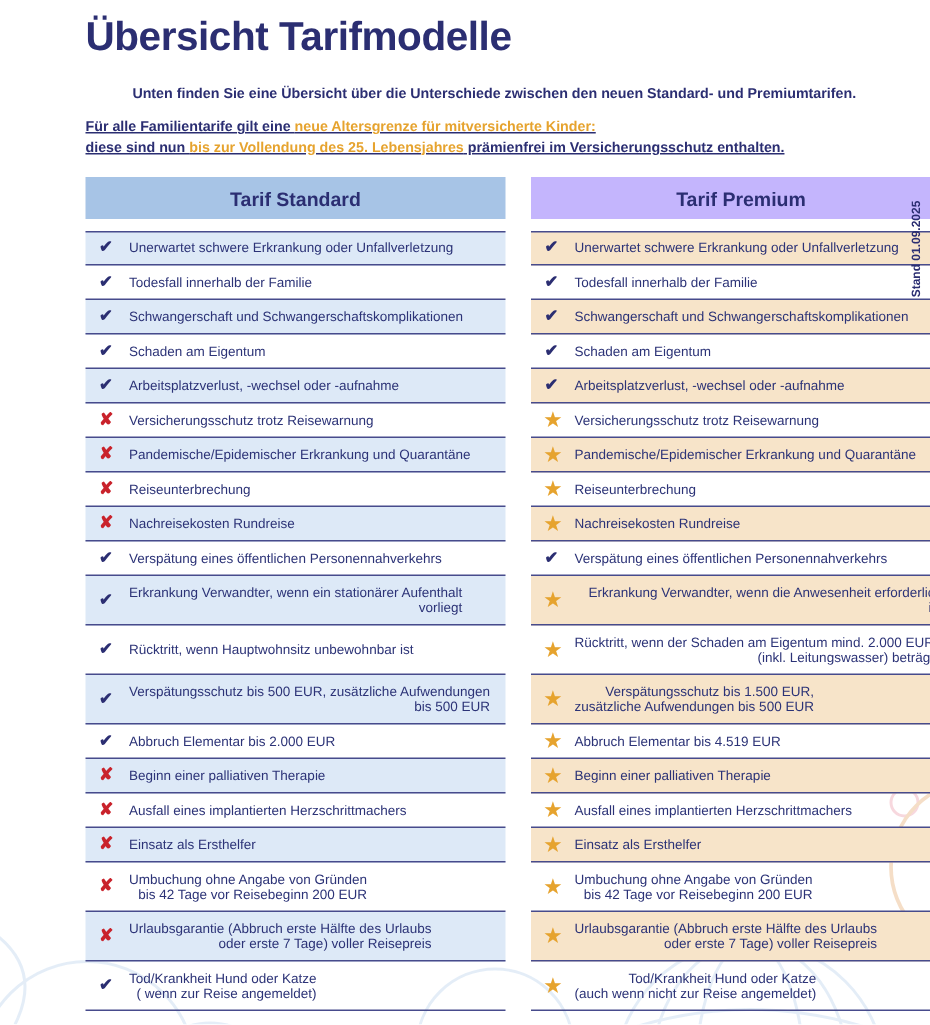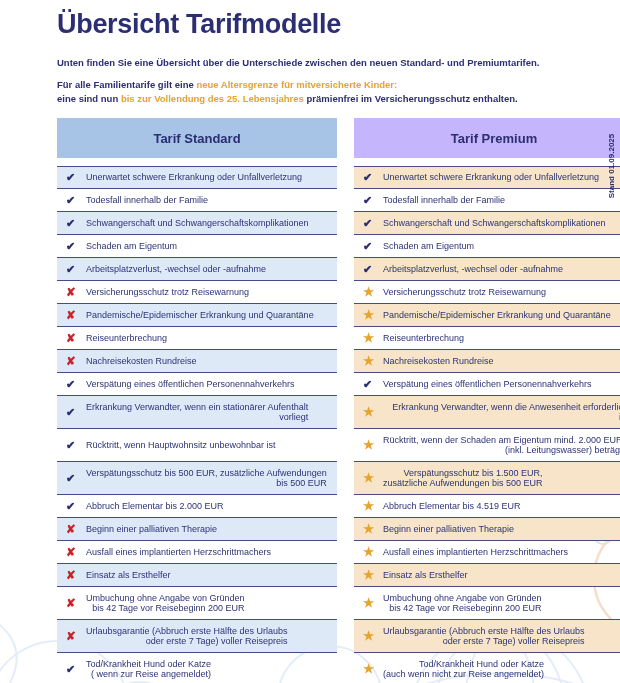--- a/index.html
+++ b/index.html
@@ -14,32 +14,32 @@
   .watermark {
     position:absolute; left:0; bottom:0; width:620px; height:160px;
     z-index:0; pointer-events:none;
   }
   .content { position:relative; z-index:1; padding:9px 18px 0 25px;margin-left:32px; }
 
   .page-title {
     font-size:27px; font-weight:bold; color:#2b2e72; letter-spacing:-0.3px;
   }
   .intro {
-    margin-top:16px; font-size:9.5px; font-weight:bold; color:#2b2e72; line-height:13px;
+    margin-top:16px; font-size:9.5px; font-weight:bold; color:#2b2e72; line-height:13px;text-align:center;
   }
   .note {
-    margin-top:9px; font-size:9.5px; font-weight:bold; color:#2b2e72; line-height:13.5px;
+    margin-top:9px; font-size:9.5px; font-weight:bold; color:#2b2e72; line-height:13.5px;text-decoration:underline;
   }
   .hl { color:#e6a32e; }
 
   .tariff-table { margin-top:13px; width:577px; }
   .thead-row, .row { display:flex; }
   .col-gap { width:17px; flex:0 0 17px; }
   .th {
-    flex:0 0 280px; width:280px; height:40px;
+    flex:0 0 280px; width:280px; height:28px;
     display:flex; align-items:center; justify-content:center;
     font-size:13px; font-weight:bold; color:#2b2e72;
   }
   .th.std { background:#a7c4e6; }
   .th.prem { background:#c4b5fd; }
   .thead-gap { height:8px; }
 
   .cell {
     flex:0 0 280px; width:280px;
     display:flex; align-items:center;
@@ -97,21 +97,21 @@
     <circle cx="652" cy="55" r="58"></circle>
   </g>
 </svg>
 
 <div class="content">
   <h1 class="page-title">Übersicht Tarifmodelle</h1>
 
   <p class="intro">Unten finden Sie eine Übersicht über die Unterschiede zwischen den neuen Standard- und Premiumtarifen.</p>
 
   <p class="note"><span>Für alle Familientarife gilt eine </span><span class="hl">neue Altersgrenze für mitversicherte Kinder:</span><br>
-  <span>eine sind nun </span><span class="hl">bis zur Vollendung des 25. Lebensjahres</span><span> prämienfrei im Versicherungsschutz enthalten.</span></p>
+  <span>diese sind nun </span><span class="hl">bis zur Vollendung des 25. Lebensjahres</span><span> prämienfrei im Versicherungsschutz enthalten.</span></p>
 
   <div class="tariff-table">
     <div class="thead-row">
       <div class="th std">Tarif Standard</div>
       <div class="col-gap"></div>
       <div class="th prem">Tarif Premium</div>
     </div>
     <div class="thead-gap"></div>
     <div id="rows">
         <div class="row">

